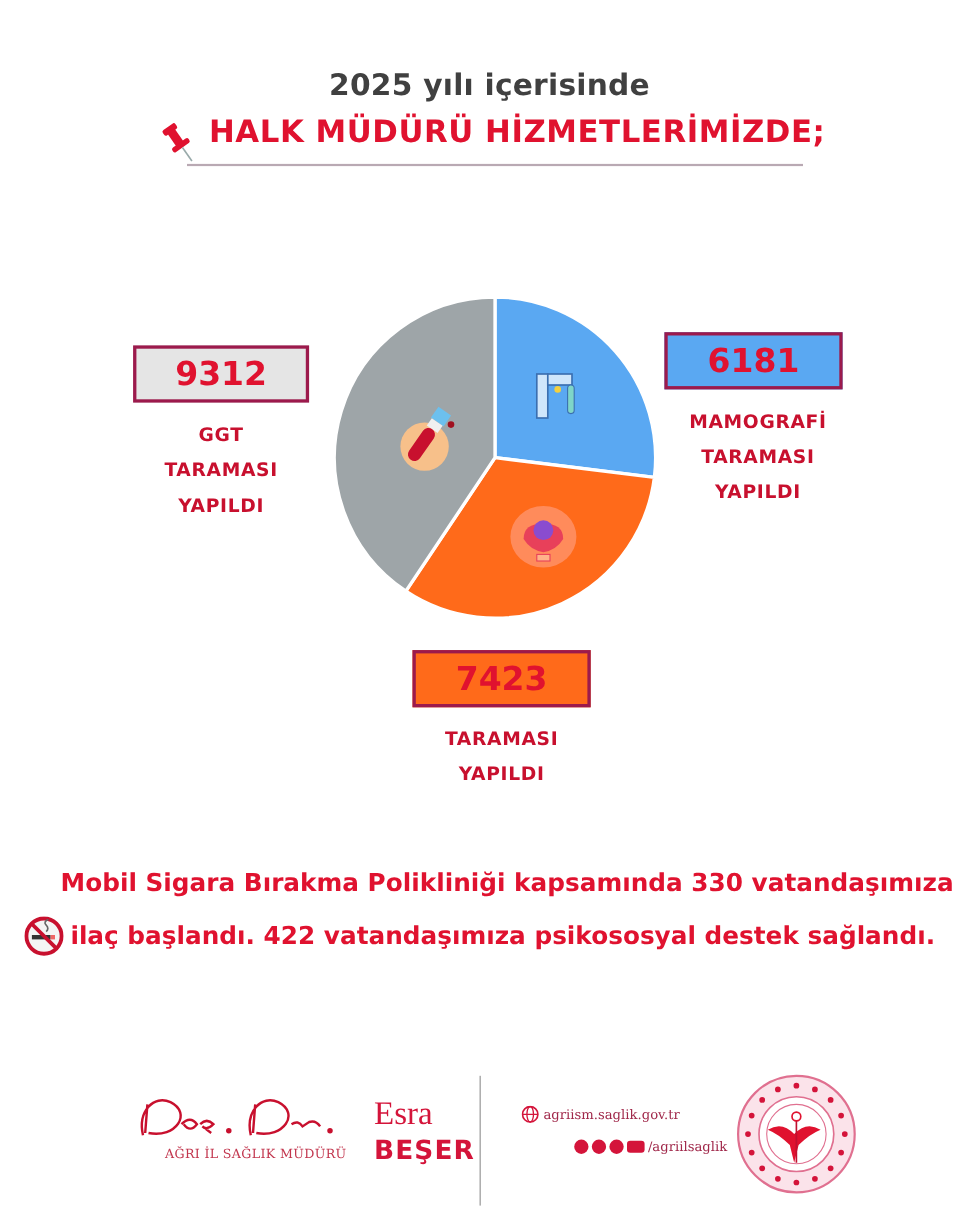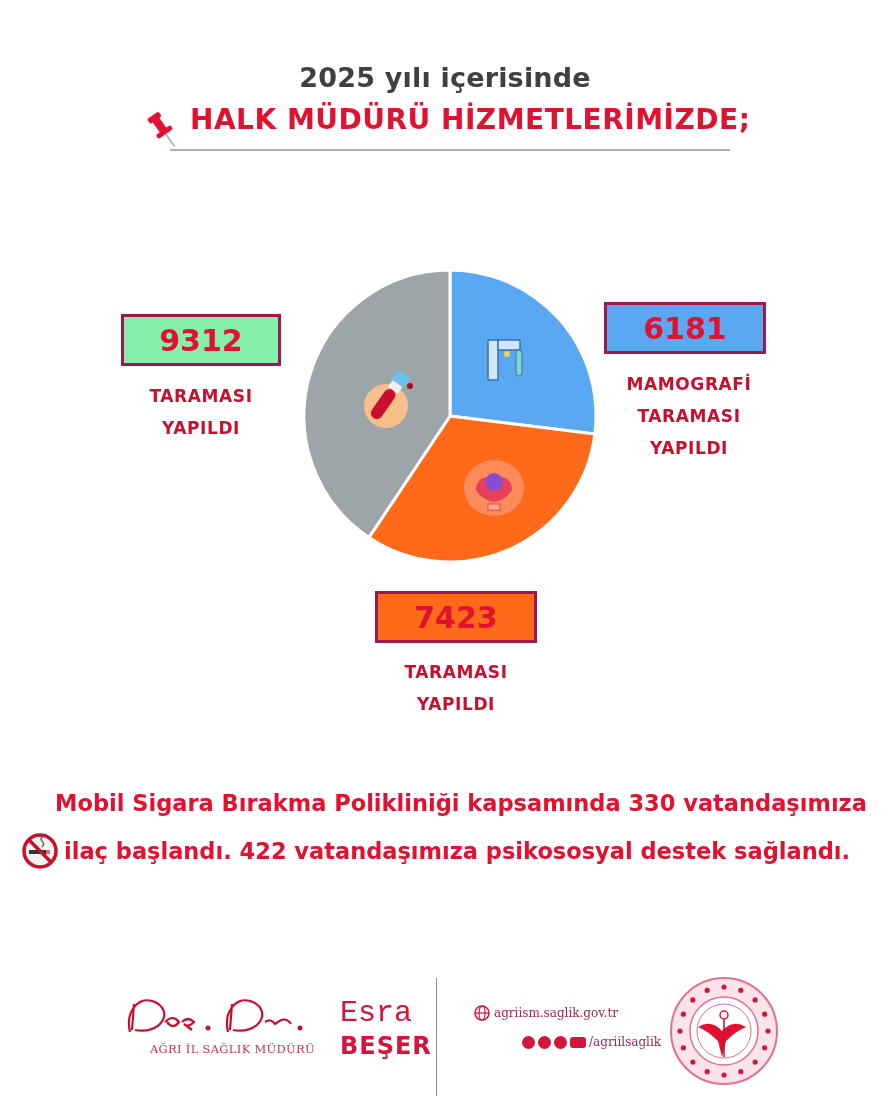--- a/index.html
+++ b/index.html
@@ -10,35 +10,35 @@
   .title1 { left: 0; width: 890px; top: 62px; text-align: center; font-size: 27px; font-weight: bold; color: #404040; letter-spacing: 0.2px; }
   .title2 { left: 190px; top: 103px; font-size: 28px; font-weight: bold; color: #e0122f; letter-spacing: 0.5px; }
   .title-line { left: 170px; top: 149px; width: 560px; height: 2px; background: #b9a9b3; }
   .pin { left: 146px; top: 108px; width: 34px; height: 44px; }
 
   .pie { left: 302px; top: 268px; width: 296px; height: 296px; }
 
   .val-box { height: 52px; border: 3px solid #9c1a4c; display: flex; align-items: center; justify-content: center; font-size: 30px; font-weight: bold; color: #e0122f; }
   .lbl { text-align: center; font-size: 17px; font-weight: bold; color: #c8102e; line-height: 32px; letter-spacing: 0.6px; }
 
-  .box-ggt { left: 121px; top: 314px; width: 160px; background: #86efac; }
+  .box-ggt { left: 121px; top: 314px; width: 160px; background: #e5e5e5; }
   .lbl-ggt { left: 121px; top: 380px; width: 160px; }
 
   .box-mam { left: 604px; top: 302px; width: 162px; background: #5aa8f2; }
   .lbl-mam { left: 594px; top: 368px; width: 190px; }
 
   .box-hpv { left: 375px; top: 591px; width: 162px; background: #ff6a1a; }
   .lbl-hpv { left: 375px; top: 656px; width: 162px; }
 
   .msg1 { left: 0; width: 890px; top: 790px; text-align: center; font-size: 22.5px; font-weight: bold; color: #e0122f; padding-left: 32px; }
   .msg2 { left: 22px; top: 833px; font-size: 22.5px; font-weight: bold; color: #e0122f; display: flex; align-items: center; }
   .nosmoke { width: 36px; height: 36px; margin-right: 6px; }
 
   .sig { left: 120px; top: 990px; width: 220px; height: 50px; }
-  .esra { left: 340px; top: 996px; font-size: 30px; color: #d4143a; font-family: Liberation Mono, monospace; }
+  .esra { left: 340px; top: 996px; font-size: 30px; color: #d4143a; font-family: Liberation Serif, serif; }
   .beser { left: 340px; top: 1032px; font-size: 24px; font-weight: bold; color: #d4143a; letter-spacing: 1px; }
   .mudur { left: 150px; top: 1042px; font-size: 11.5px; color: #c2364e; font-family: "DejaVu Serif", serif; letter-spacing: 0.3px; }
   .vline { left: 436px; top: 978px; width: 1px; height: 118px; background: #8d8d8d; }
 
   .web { left: 474px; top: 1005px; font-size: 12px; color: #a0284a; font-family: "DejaVu Serif", serif; display: flex; align-items: center; gap: 4px; }
   .social { left: 474px; top: 1035px; font-size: 12px; color: #a0284a; font-family: "DejaVu Serif", serif; display: flex; align-items: center; gap: 3px; padding-left: 48px; }
   .sicon { width: 13px; height: 13px; border-radius: 50%; background: #d4143a; display: inline-block; }
   .sicon.yt { border-radius: 3px; width: 16px; height: 11px; }
   .emblem { left: 668px; top: 975px; width: 112px; height: 112px; }
 </style>
@@ -79,20 +79,21 @@
     <g>
       <ellipse cx="192" cy="220" rx="30" ry="28" fill="#ff9a78" opacity="0.7"></ellipse>
         <path d="M174 222 q 0 -14 18 -14 q 18 0 18 14 q -6 10 -18 12 q -12 -2 -18 -12z" fill="#e8405a"></path>
         <circle cx="192" cy="214" r="9" fill="#8a4ccf"></circle>
         <rect x="186" y="236" width="12" height="6" fill="#ffb28a" stroke="#e8405a" stroke-width="1"></rect>
     </g>
   </svg>
 
 <div class="abs val-box box-ggt">9312</div>
 <div class="abs lbl lbl-ggt">
+  <div>GGT</div>
   <div>TARAMASI</div>
   <div>YAPILDI</div>
 </div>
 
 <div class="abs val-box box-mam">6181</div>
 <div class="abs lbl lbl-mam">
   <div>MAMOGRAFİ</div>
   <div>TARAMASI</div>
   <div>YAPILDI</div>
 </div>

